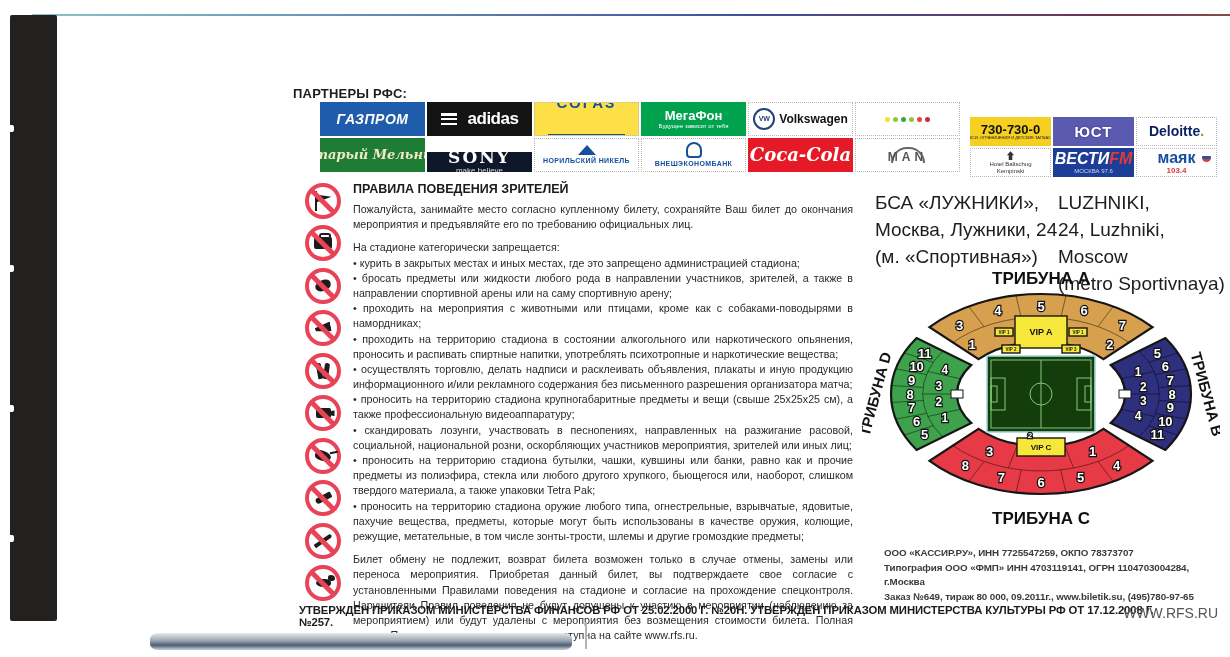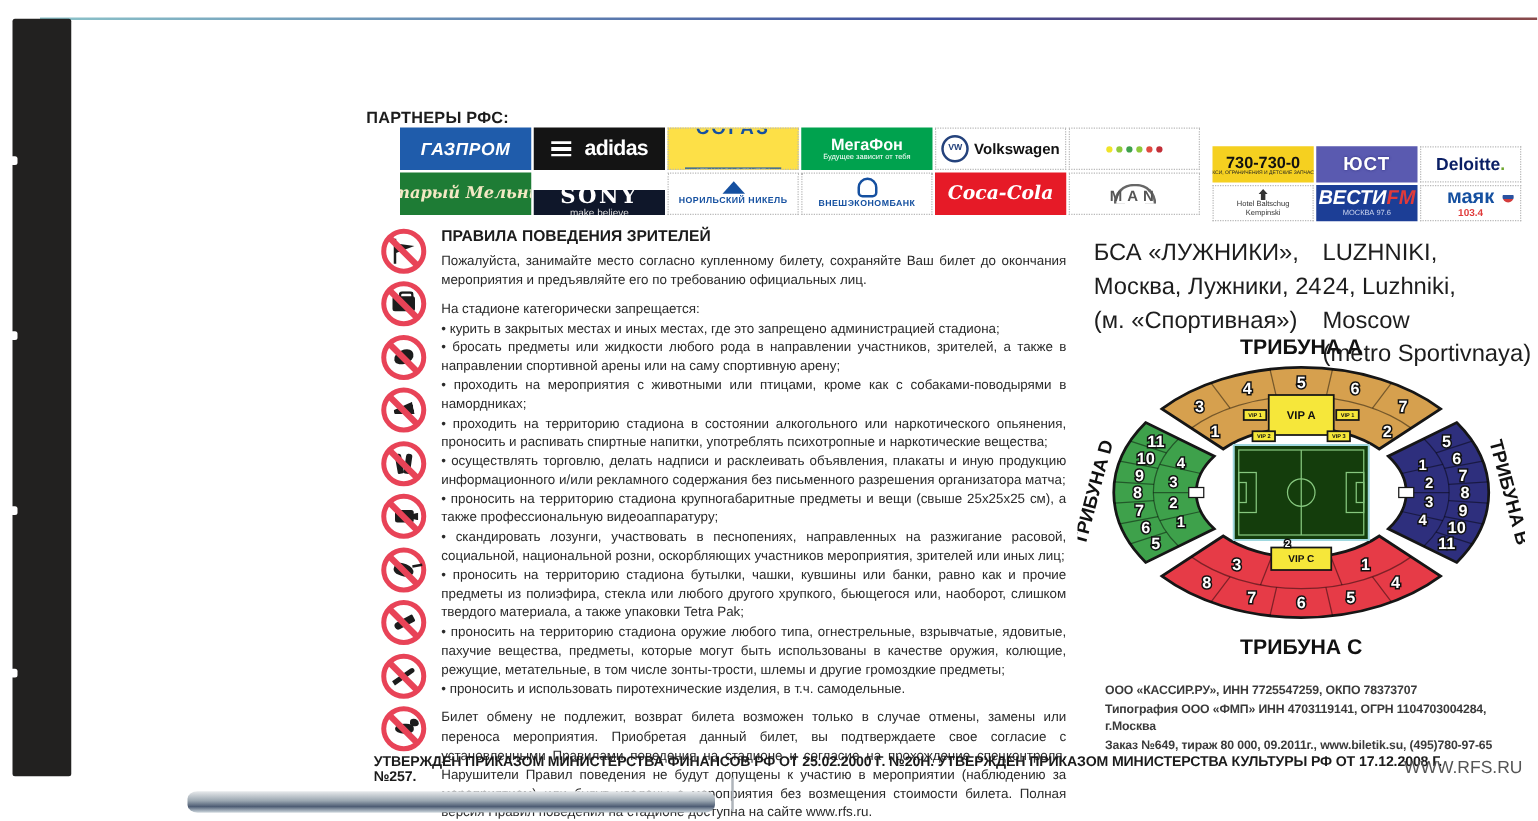--- a/index.html
+++ b/index.html
@@ -32,21 +32,21 @@
   .vw-roundel{display:inline-flex;align-items:center;justify-content:center;width:18px;height:18px;border:2px solid #24427c;
     border-radius:50%;font-size:7px;font-weight:bold;color:#24427c;}
   .dots-arc{display:flex;gap:3px;}
   .dots-arc i{width:5px;height:5px;border-radius:50%;display:block;}
   .logo-stary-melnik .logo-text{font-size:13px;font-family:"DejaVu Serif",serif;font-style:italic;}
   .logo-sony .logo-text{font-size:17px;font-family:"DejaVu Serif",serif;letter-spacing:2px;}
   .logo-sony .logo-sub{font-size:8px;color:#ddd;}
   .logo-norilsk-nickel .logo-text,.logo-vnesheconombank .logo-text{font-size:7px;letter-spacing:.4px;}
   .mountain{width:0;height:0;border-left:9px solid transparent;border-right:9px solid transparent;border-bottom:10px solid #1550a0;margin-bottom:2px;}
   .emblem{width:12px;height:12px;border:2px solid #1550a0;border-radius:50% 50% 4px 4px;margin-bottom:2px;}
-  .logo-coca-cola .logo-text{font-family:"DejaVu Serif",serif;font-style:italic;font-size:15px;}
+  .logo-coca-cola .logo-text{font-family:"DejaVu Serif",serif;font-style:italic;font-size:18px;}
   .logo-man .logo-text{font-size:12px;letter-spacing:4px;color:#555;}
   .arch{width:30px;height:14px;border:2px solid #666;border-bottom:none;border-radius:16px 16px 0 0;margin-bottom:-12px;}
   .logo-taxi-730 .logo-text{font-size:13px;}
   .logo-taxi-730 .logo-sub{font-size:4px;color:#222;}
   .logo-yust .logo-text{font-size:15px;letter-spacing:1px;text-shadow:0 0 2px #2c2c7a;}
   .logo-yust{background-image:repeating-linear-gradient(45deg,rgba(255,255,255,.12) 0 3px,transparent 3px 6px);}
   .logo-deloitte .logo-text{font-size:14px;}
   .logo-deloitte .logo-text b{color:#6ea62e;}
   .logo-hotel .logo-text{font-size:6px;font-weight:normal;color:#333;white-space:normal;width:60px;}
   .crest{width:9px;height:9px;background:#333;clip-path:polygon(50% 0,90% 45%,70% 45%,70% 100%,30% 100%,30% 45%,10% 45%);margin-bottom:1px;}
@@ -258,21 +258,20 @@
       <div id="rules-bullets">
           <div class="bullet">курить в закрытых местах и иных местах, где это запрещено администрацией стадиона;</div>
           <div class="bullet">бросать предметы или жидкости любого рода в направлении участников, зрителей, а также в направлении спортивной арены или на саму спортивную арену;</div>
           <div class="bullet">проходить на мероприятия с животными или птицами, кроме как с собаками-поводырями в намордниках;</div>
           <div class="bullet">проходить на территорию стадиона в состоянии алкогольного или наркотического опьянения, проносить и распивать спиртные напитки, употреблять психотропные и наркотические вещества;</div>
           <div class="bullet">осуществлять торговлю, делать надписи и расклеивать объявления, плакаты и иную продукцию информационного и/или рекламного содержания без письменного разрешения организатора матча;</div>
           <div class="bullet">проносить на территорию стадиона крупногабаритные предметы и вещи (свыше 25х25х25 см), а также профессиональную видеоаппаратуру;</div>
           <div class="bullet">скандировать лозунги, участвовать в песнопениях, направленных на разжигание расовой, социальной, национальной розни, оскорбляющих участников мероприятия, зрителей или иных лиц;</div>
           <div class="bullet">проносить на территорию стадиона бутылки, чашки, кувшины или банки, равно как и прочие предметы из полиэфира, стекла или любого другого хрупкого, бьющегося или, наоборот, слишком твердого материала, а также упаковки Tetra Pak;</div>
           <div class="bullet">проносить на территорию стадиона оружие любого типа, огнестрельные, взрывчатые, ядовитые, пахучие вещества, предметы, которые могут быть использованы в качестве оружия, колющие, режущие, метательные, в том числе зонты-трости, шлемы и другие громоздкие предметы;</div>
-          <div class="bullet">проносить и использовать пиротехнические изделия, в т.ч. самодельные.</div>
         </div>
     </div>
     <div class="rp">Билет обмену не подлежит, возврат билета возможен только в случае отмены, замены или переноса мероприятия. Приобретая данный билет, вы подтверждаете свое согласие с установленными Правилами поведения на стадионе и согласие на прохождение спецконтроля. Нарушители Правил поведения не будут допущены к участию в мероприятии (наблюдению за мероприятием) или будут удалены с мероприятия без возмещения стоимости билета. Полная версия Правил поведения на стадионе доступна на сайте www.rfs.ru.</div>
   </div>
 
   <div class="venue-ru">
     <div>БСА «ЛУЖНИКИ»,</div>
     <div>Москва, Лужники, 24</div>
     <div>(м. «Спортивная»)</div>
   </div>

